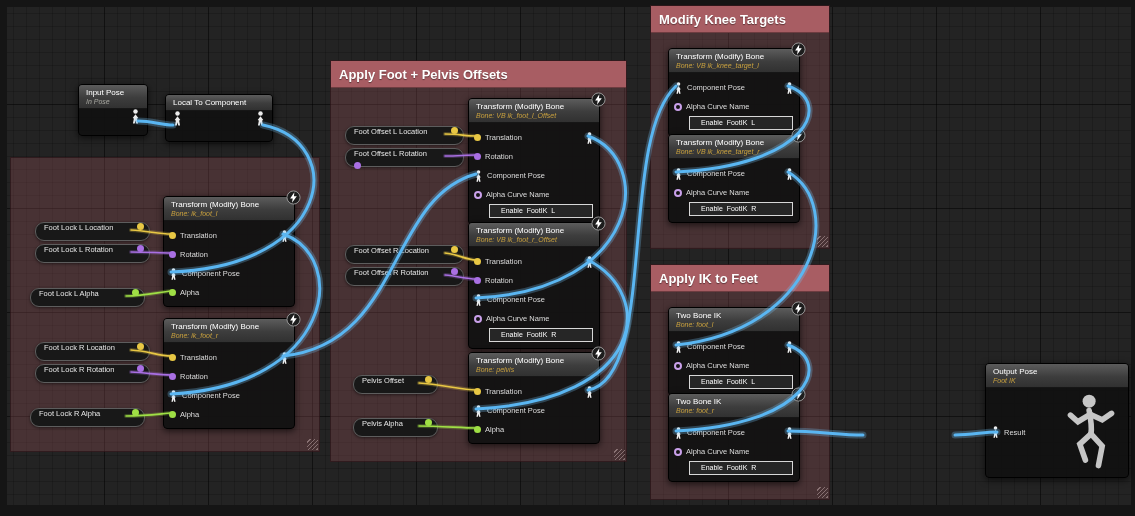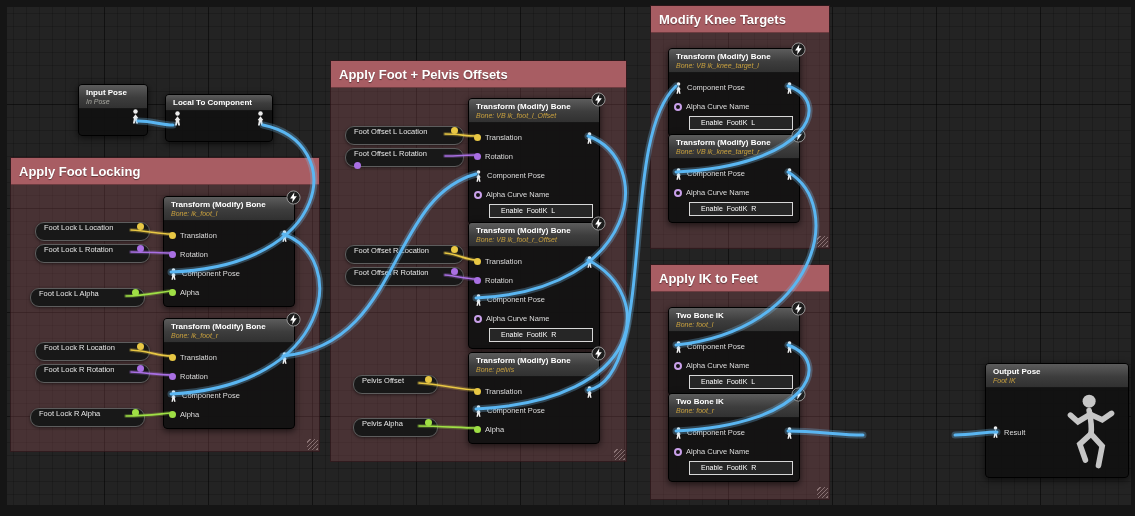--- a/index.html
+++ b/index.html
@@ -38,21 +38,21 @@
   .wire.rotator{stroke:#a96fe3;stroke-width:1.6;}
   .wire-glow.rotator{stroke:rgba(169,111,227,0.25);stroke-width:4;}
   .wire.float{stroke:#9fdf45;stroke-width:1.6;}
   .wire-glow.float{stroke:rgba(159,223,69,0.25);stroke-width:4;}
 
   
   .node{position:absolute;z-index:3;background:rgba(17,17,17,0.94);border:1px solid #000;
     border-radius:4px;box-shadow:0 2px 7px rgba(0,0,0,0.65);}
   .node-header{background:linear-gradient(180deg,#5c5c5c,#3d3d3d 55%,#313131);
     border-bottom:1px solid #161616;border-radius:3px 3px 0 0;padding:3px 7px 3px;}
-  .node-title{font-size:8px;font-weight:700;color:#fff;white-space:nowrap;}
+  .node-title{font-size:8px;font-weight:400;color:#fff;white-space:nowrap;}
   .node-subtitle{font-size:7px;font-style:italic;color:#c8a03e;margin-top:1px;white-space:nowrap;}
   .node-subtitle.gray{color:#a9a9a2;}
   .node-body{position:relative;padding:5px 4px 4px 5px;}
   .pin-row{display:flex;align-items:center;height:19px;gap:4px;}
   .pin-label{font-size:7.5px;color:#dcdcdc;white-space:nowrap;}
   .dot{width:7px;height:7px;border-radius:50%;display:inline-block;flex:0 0 auto;}
   .dot-vector{background:#e8c744;}
   .dot-rotator{background:#a96fe3;}
   .dot-float{background:#9fdf45;}
   .ring{width:8px;height:8px;border-radius:50%;border:2px solid #c9a0ea;box-sizing:border-box;display:inline-block;flex:0 0 auto;}
@@ -135,23 +135,20 @@
       <path d="M445,253 C458,254 466,260 476,260" class="wire-glow vector"></path>
       <path d="M445,253 C458,254 466,260 476,260" class="wire vector"></path>
       <path d="M445,275 C458,276 466,279 476,279" class="wire-glow rotator"></path>
       <path d="M445,275 C458,276 466,279 476,279" class="wire rotator"></path>
       <path d="M419,383 C440,384 462,390 476,390" class="wire-glow vector"></path>
       <path d="M419,383 C440,384 462,390 476,390" class="wire vector"></path>
       <path d="M419,426 C440,426 462,428 476,428" class="wire-glow float"></path>
       <path d="M419,426 C440,426 462,428 476,428" class="wire float"></path>
     </svg>
 <div class="comment" style="left: 10px; top: 157px; width: 308px; height: 293px;">
-      <div class="comment-header">
-        <span>Apply Foot Locking</span>
-      </div>
       <div class="comment-resize"></div>
     </div>
     <div class="comment" style="left: 330px; top: 60px; width: 295px; height: 400px;">
       <div class="comment-header">
         <span>Apply Foot + Pelvis Offsets</span>
       </div>
       <div class="comment-resize"></div>
     </div>
     <div class="comment" style="left: 650px; top: 5px; width: 178px; height: 242px;">
       <div class="comment-header">

